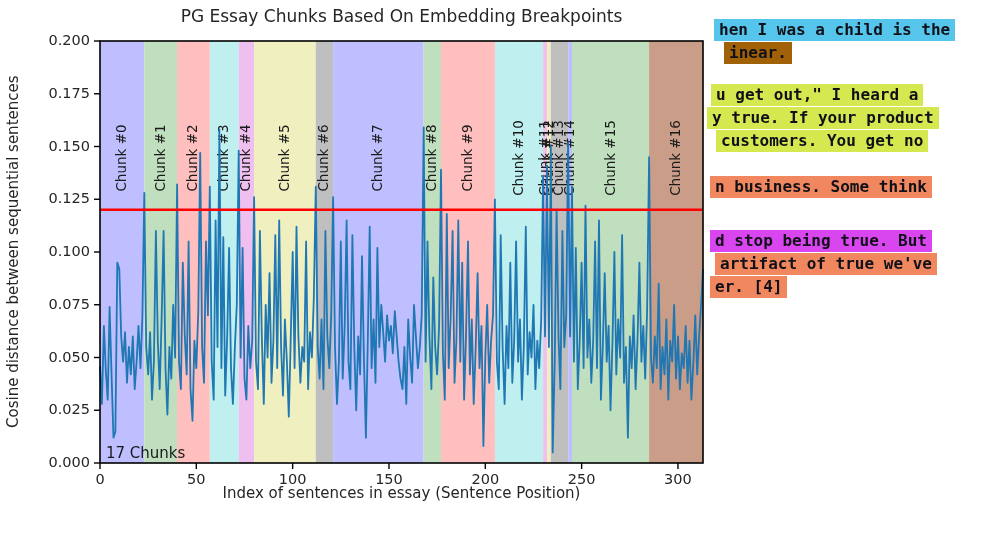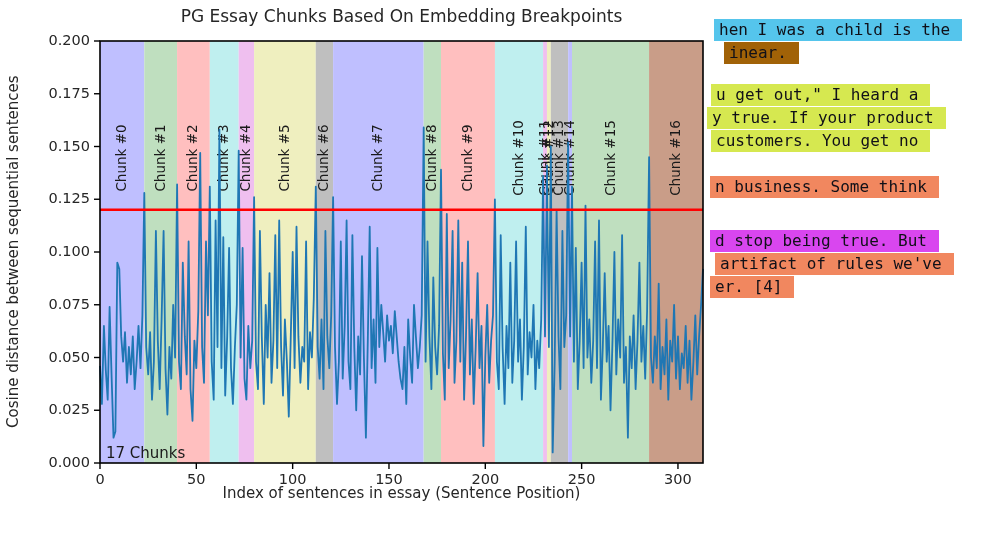--- a/index.html
+++ b/index.html
@@ -11,26 +11,26 @@
   .xlabel{position:absolute;left:100px;top:484px;width:603px;text-align:center;
           font-size:15px;color:#262626;}
   .ylabel{position:absolute;left:2px;top:41px;height:422px;width:22px;
           writing-mode:vertical-rl;transform:rotate(180deg);
           display:flex;align-items:center;justify-content:center;
           font-size:15px;color:#262626;white-space:nowrap;}
   
   .ann{position:absolute;font-family:"DejaVu Sans Mono",monospace;font-size:16px;
        color:#101018;}
   .ann .ann-line{display:table;white-space:pre;line-height:19px;
-       padding:1px 12px 2px 5px;margin-bottom:1px;}
+       padding:1px 5px 2px 5px;margin-bottom:1px;font-weight:bold;}
   .ann-blue{left:714px;top:19px;}
   .ann-blue .ann-line:nth-child(2){margin-left:10px;}
   .ann-green{left:711px;top:84px;}
   .ann-green .ann-line:nth-child(2){margin-left:-4px;}
-  .ann-green .ann-line:nth-child(3){}
+  .ann-green .ann-line:nth-child(3){margin-left:5px;}
   .ann-orange{left:710px;top:176px;}
   .ann-orange .ann-line:nth-child(3){margin-left:5px;}
   .ann-orange .ann-line:nth-child(5){margin-left:-1px;}
 </style>
 </head>
 <body>
 
 <div id="screen">
   <div id="chart-wrap">
     <div class="title">PG Essay Chunks Based On Embedding Breakpoints</div>
@@ -115,16 +115,16 @@
       <span class="ann-line" style="background: #a16207;">inear.</span>
     </div>
   <div class="ann ann-green">
       <span class="ann-line" style="background: rgb(214, 232, 80);">u get out," I heard a</span>
       <span class="ann-line" style="background: rgb(214, 232, 80);">y true. If your product</span>
       <span class="ann-line" style="background: rgb(214, 232, 80);">customers. You get no</span>
     </div>
   <div class="ann ann-orange">
       <span class="ann-line" style="background: rgb(241, 135, 95);">n business. Some think</span>
       <span class="ann-line" style="background: #d946ef; margin-top: 32px;">d stop being true. But</span>
-      <span class="ann-line" style="background: rgb(241, 135, 95);">artifact of rules we've</span>
+      <span class="ann-line" style="background: rgb(241, 135, 95);">artifact of true we've</span>
       <span class="ann-line" style="background: rgb(241, 135, 95);">er. [4]</span>
     </div>
 </div>
 
 </body></html>

